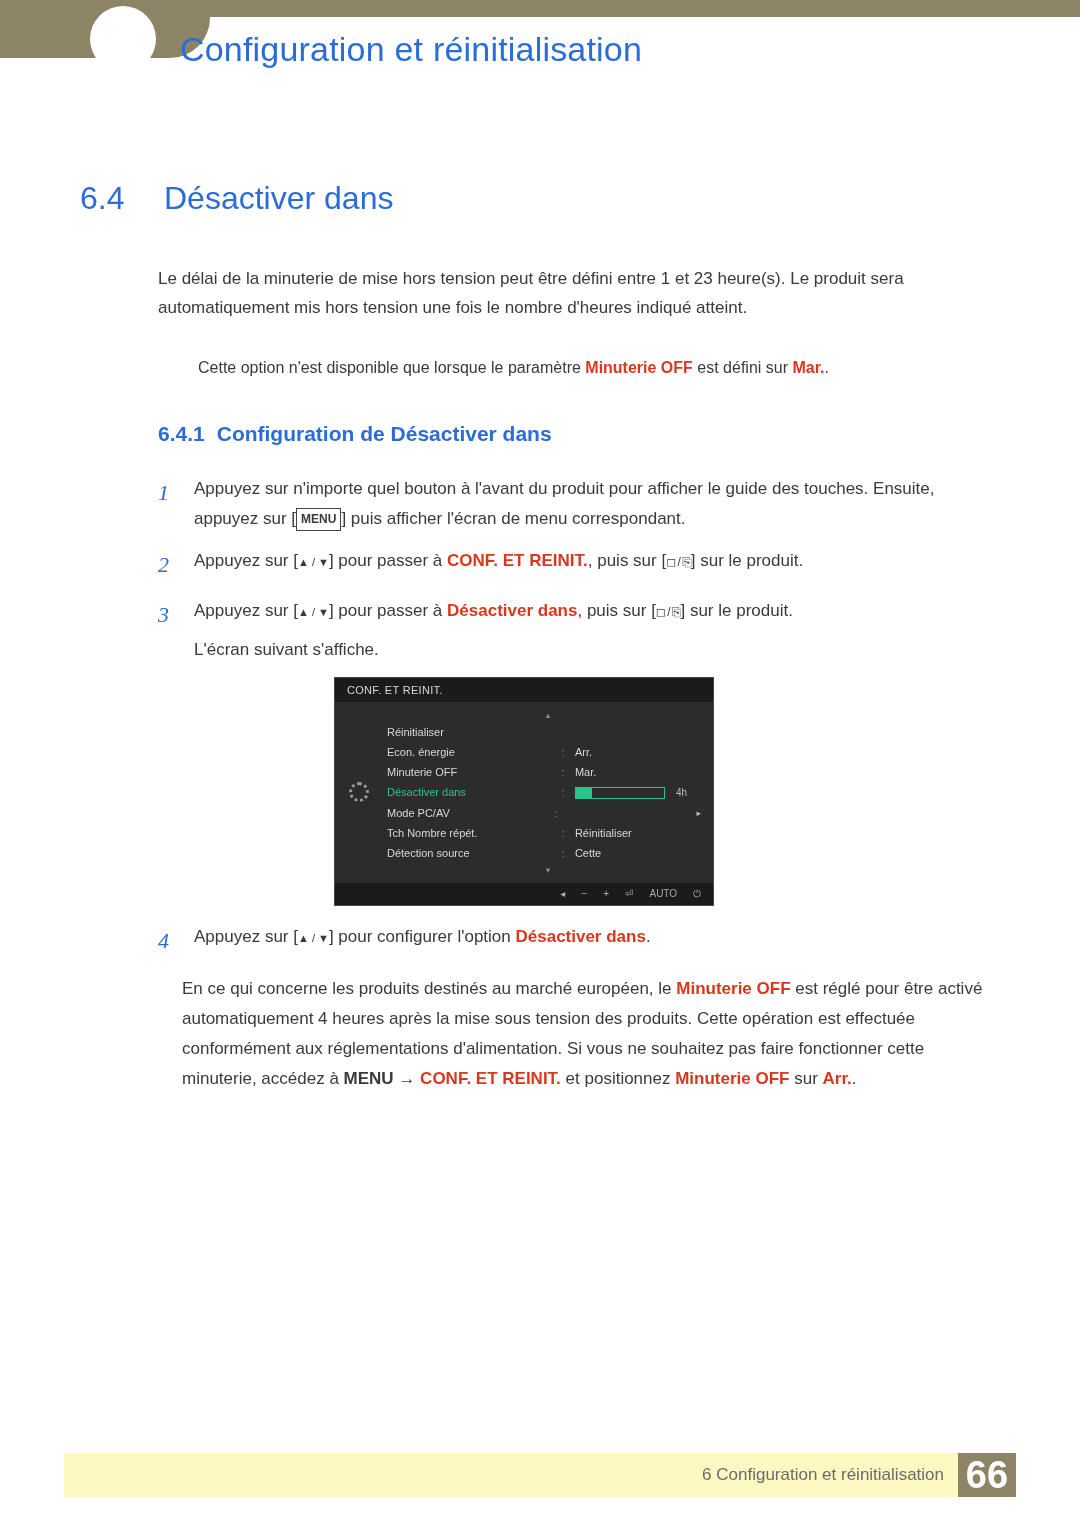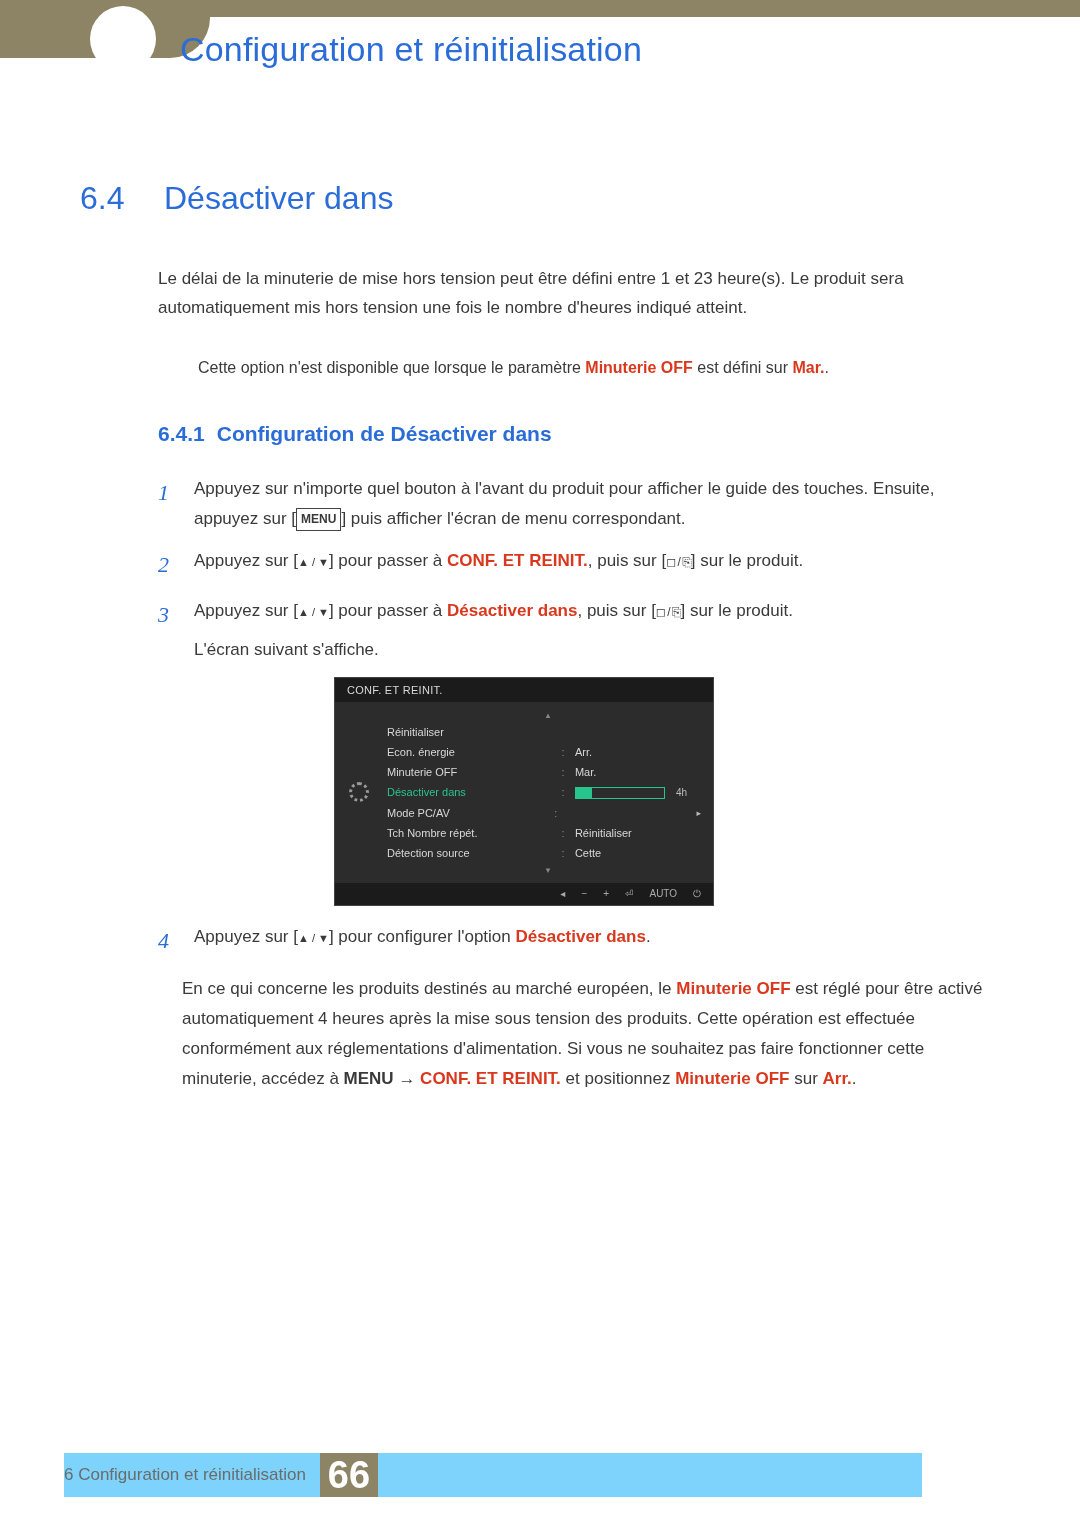--- a/index.html
+++ b/index.html
@@ -167,26 +167,26 @@
   .footnote {
     margin-left: 102px;
     margin-top: 14px;
     font-size: 17px;
     line-height: 1.75;
   }
   .footer-bar {
     position: absolute;
     bottom: 30px;
     left: 64px;
-    width: 858px;
+    width: 952px;
     height: 44px;
-    background: #7dd3fc;
+    background: #fef9c3;
     display: flex;
     align-items: center;
-    justify-content: flex-start;
+    justify-content: flex-end;
     gap: 0;
   }
   .footer-bar .flabel {
     color: #6b6b6b;
     font-size: 17px;
     padding-right: 14px;
   }
   .footer-bar .fpage {
     background: #8d8466;
     color: #fff;

